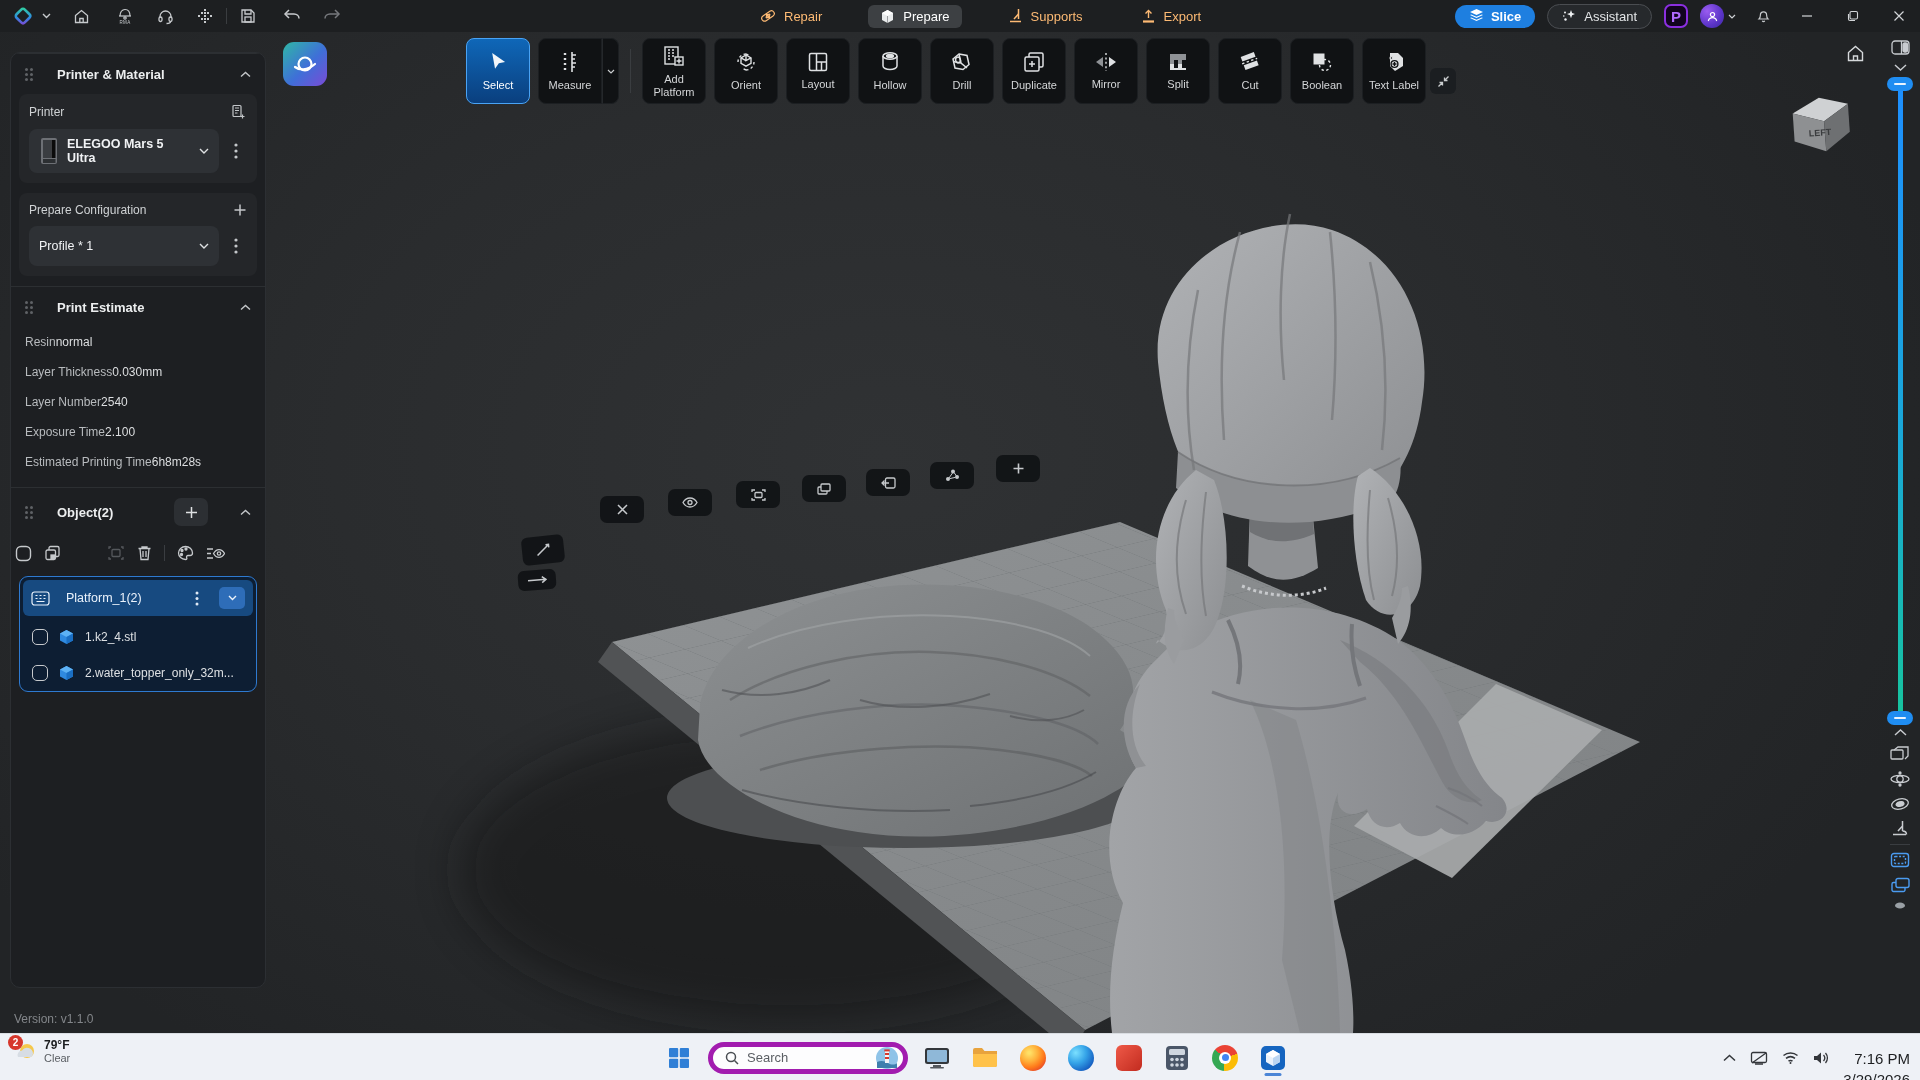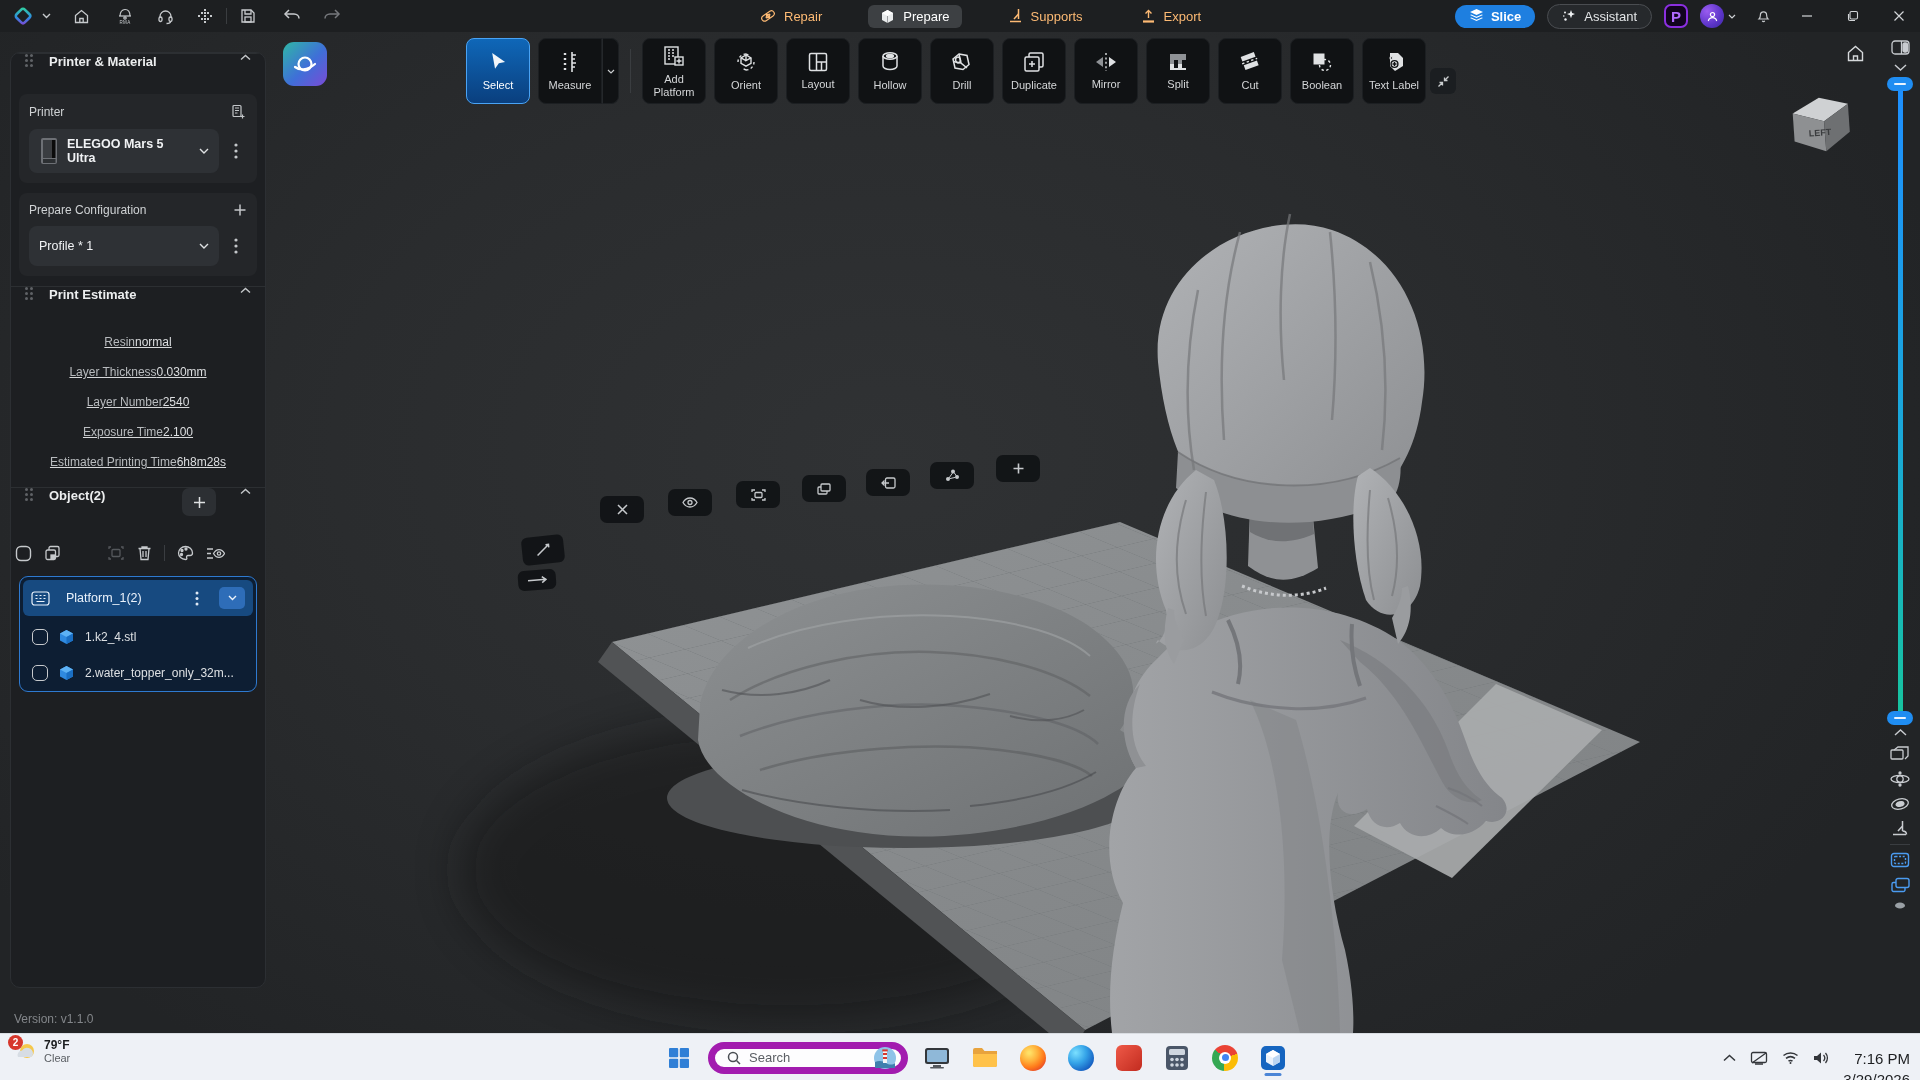--- a/index.html
+++ b/index.html
@@ -22,32 +22,32 @@
     color:#b06bff;font-weight:bold;font-size:15px;display:flex;align-items:center;justify-content:center;}
   #avatar{width:24px;height:24px;border-radius:50%;background:radial-gradient(circle at 30% 30%,#9a5cf0,#5b34c8 60%,#3b2a9e);
     display:flex;align-items:center;justify-content:center;}
   .winbtn{width:34px;height:28px;display:flex;align-items:center;justify-content:center;color:#d2d5d8;}
 
   
   #sidebar{position:absolute;left:10px;top:52px;width:256px;height:936px;background:#1d1f22;
     border:1px solid #2c2f33;border-radius:10px;color:#d6d8da;overflow:hidden;}
   .sb-pad{padding:0 14px;}
   .sb-divider{height:1px;background:#2c2f32;margin:0;}
-  .sec-head{display:flex;gap:16px;height:40px;}
+  .sec-head{display:flex;align-items:center;gap:24px;height:40px;}
   .sec-title{font-size:13px;font-weight:bold;color:#eceeef;flex:1;}
   .dots6{display:grid;grid-template-columns:3px 3px;grid-auto-rows:3px;gap:2px;}
   .dots6 i{background:#5f6periodic266;background:#5f6266;border-radius:50%;}
   .card{background:#242629;border-radius:8px;margin:0 8px 10px 8px;padding:10px;}
   .card-lab{display:flex;align-items:center;font-size:12px;color:#cfd2d4;margin-bottom:9px;}
   .card-lab span{flex:1;}
   .drop-row{display:flex;align-items:center;gap:6px;}
   .dropdown{flex:1;height:44px;background:#2e3135;border-radius:8px;display:flex;align-items:center;
     gap:8px;padding:0 10px;font-size:12.5px;color:#f0f2f4;}
   .kebab{width:22px;height:40px;display:flex;align-items:center;justify-content:center;color:#c4c7ca;}
-  .est-row{display:flex;justify-content:center;font-size:12px;height:30px;align-items:center;text-decoration:underline;}
+  .est-row{display:flex;justify-content:flex-start;font-size:12px;height:30px;align-items:center;}
   .est-row .el{color:#b8bbbe;}
   .est-row .ev{color:#dcdee0;}
   .obj-tools{display:flex;align-items:center;gap:12px;height:34px;color:#c6c9cc;padding:0 4px;}
   .obj-tools .dim{color:#55585c;}
   .vline{width:1px;height:16px;background:#3a3d41;}
   #platform-group{margin:6px 8px;border:1.5px solid #2e7ad1;border-radius:9px;background:#0d1e33;overflow:hidden;}
   #platform-head{margin:3px;height:36px;background:#174a80;border-radius:6px;display:flex;align-items:center;
     gap:16px;padding:0 8px;color:#eaf2fb;font-size:12.5px;}
   .obj-item{display:flex;align-items:center;gap:10px;height:36px;padding:0 12px;font-size:12px;color:#dde0e3;}
   .chk{width:16px;height:16px;border:1.5px solid #c7cacd;border-radius:5px;background:transparent;}
@@ -91,21 +91,21 @@
 
   
   #taskbar{position:absolute;left:0;top:1033px;width:1920px;height:47px;background:#eef1f6;
     border-top:1px solid #d9dde2;display:flex;align-items:center;color:#1c1e20;}
   #weather{position:absolute;left:12px;top:4px;display:flex;align-items:center;gap:6px;}
   #wbadge{position:absolute;left:-4px;top:-3px;width:15px;height:15px;border-radius:50%;background:#d6372c;
     color:#fff;font-size:10px;font-weight:bold;display:flex;align-items:center;justify-content:center;}
   #wtxt .t1{font-size:12px;font-weight:bold;color:#1c1e20;}
   #wtxt .t2{font-size:11px;color:#5a5e63;text-align:center;}
   #tb-center{position:absolute;left:660px;top:0;height:47px;display:flex;align-items:center;gap:10px;}
-  #search-pill{width:200px;height:32px;background:#fdfdfe;border:7px solid #a21caf;border-radius:16px;
+  #search-pill{width:200px;height:32px;background:#fdfdfe;border:5px solid #a21caf;border-radius:16px;
     display:flex;align-items:center;gap:8px;padding:0 4px 0 12px;color:#5b5f64;font-size:13px;}
   #search-pill span{flex:1;}
   .tb-app{width:38px;height:40px;display:flex;align-items:center;justify-content:center;position:relative;}
   .runbar{position:absolute;bottom:2px;left:50%;transform:translateX(-50%);width:17px;height:3px;border-radius:2px;background:#4b85d6;}
   .appic{width:26px;height:26px;border-radius:6px;}
   #tb-right{position:absolute;right:10px;top:0;height:47px;display:flex;align-items:center;gap:14px;color:#33363a;}
   #clock{text-align:right;font-size:15px;line-height:1.35;color:#1c1e20;margin-top:24px;}
 </style>
 </head>
 <body>

